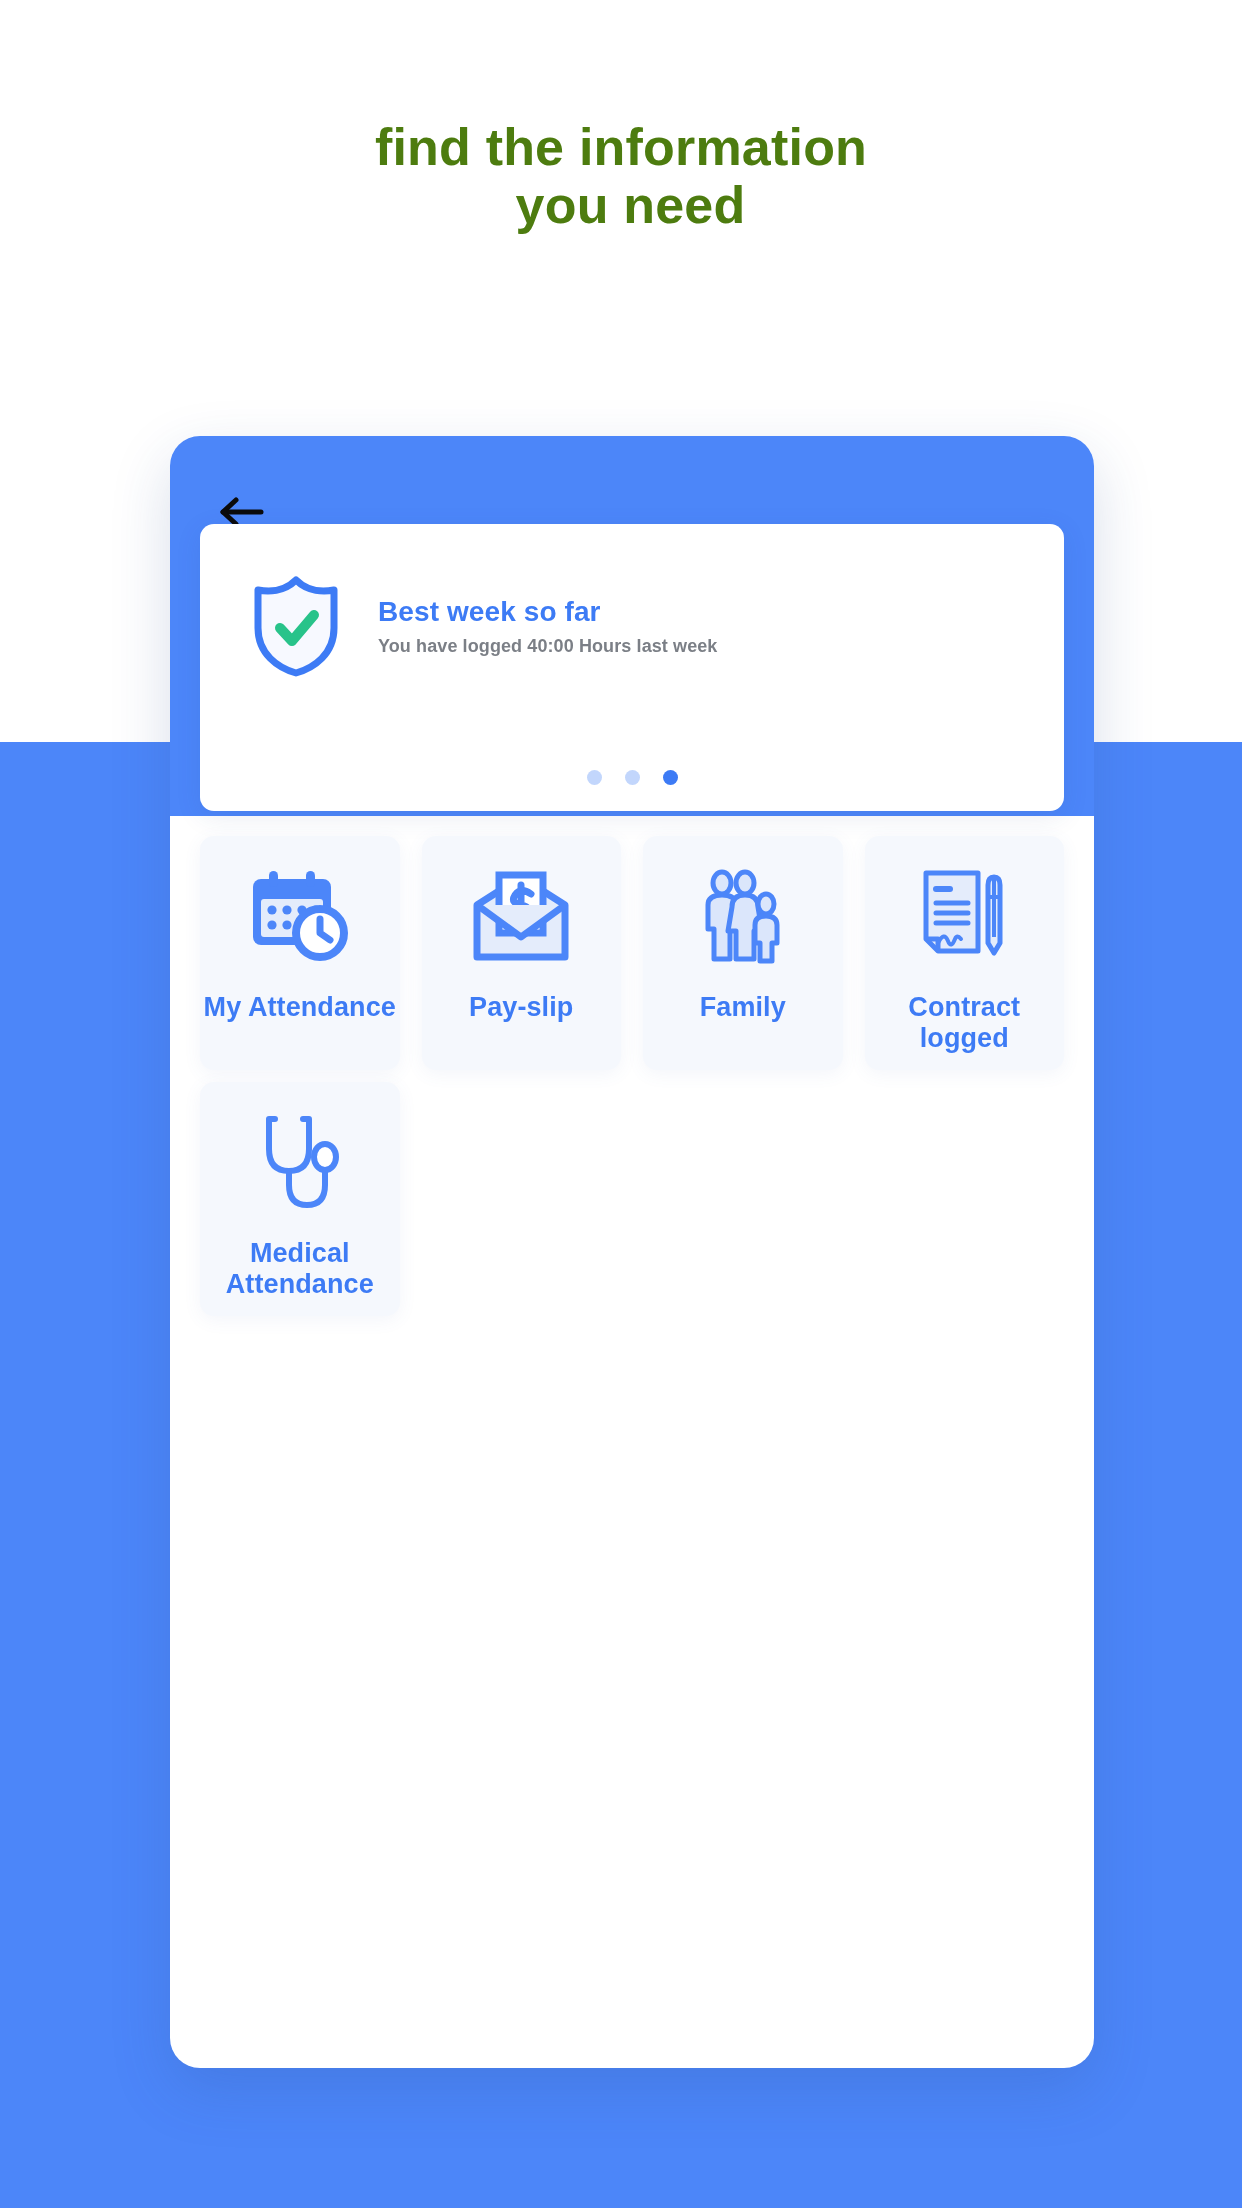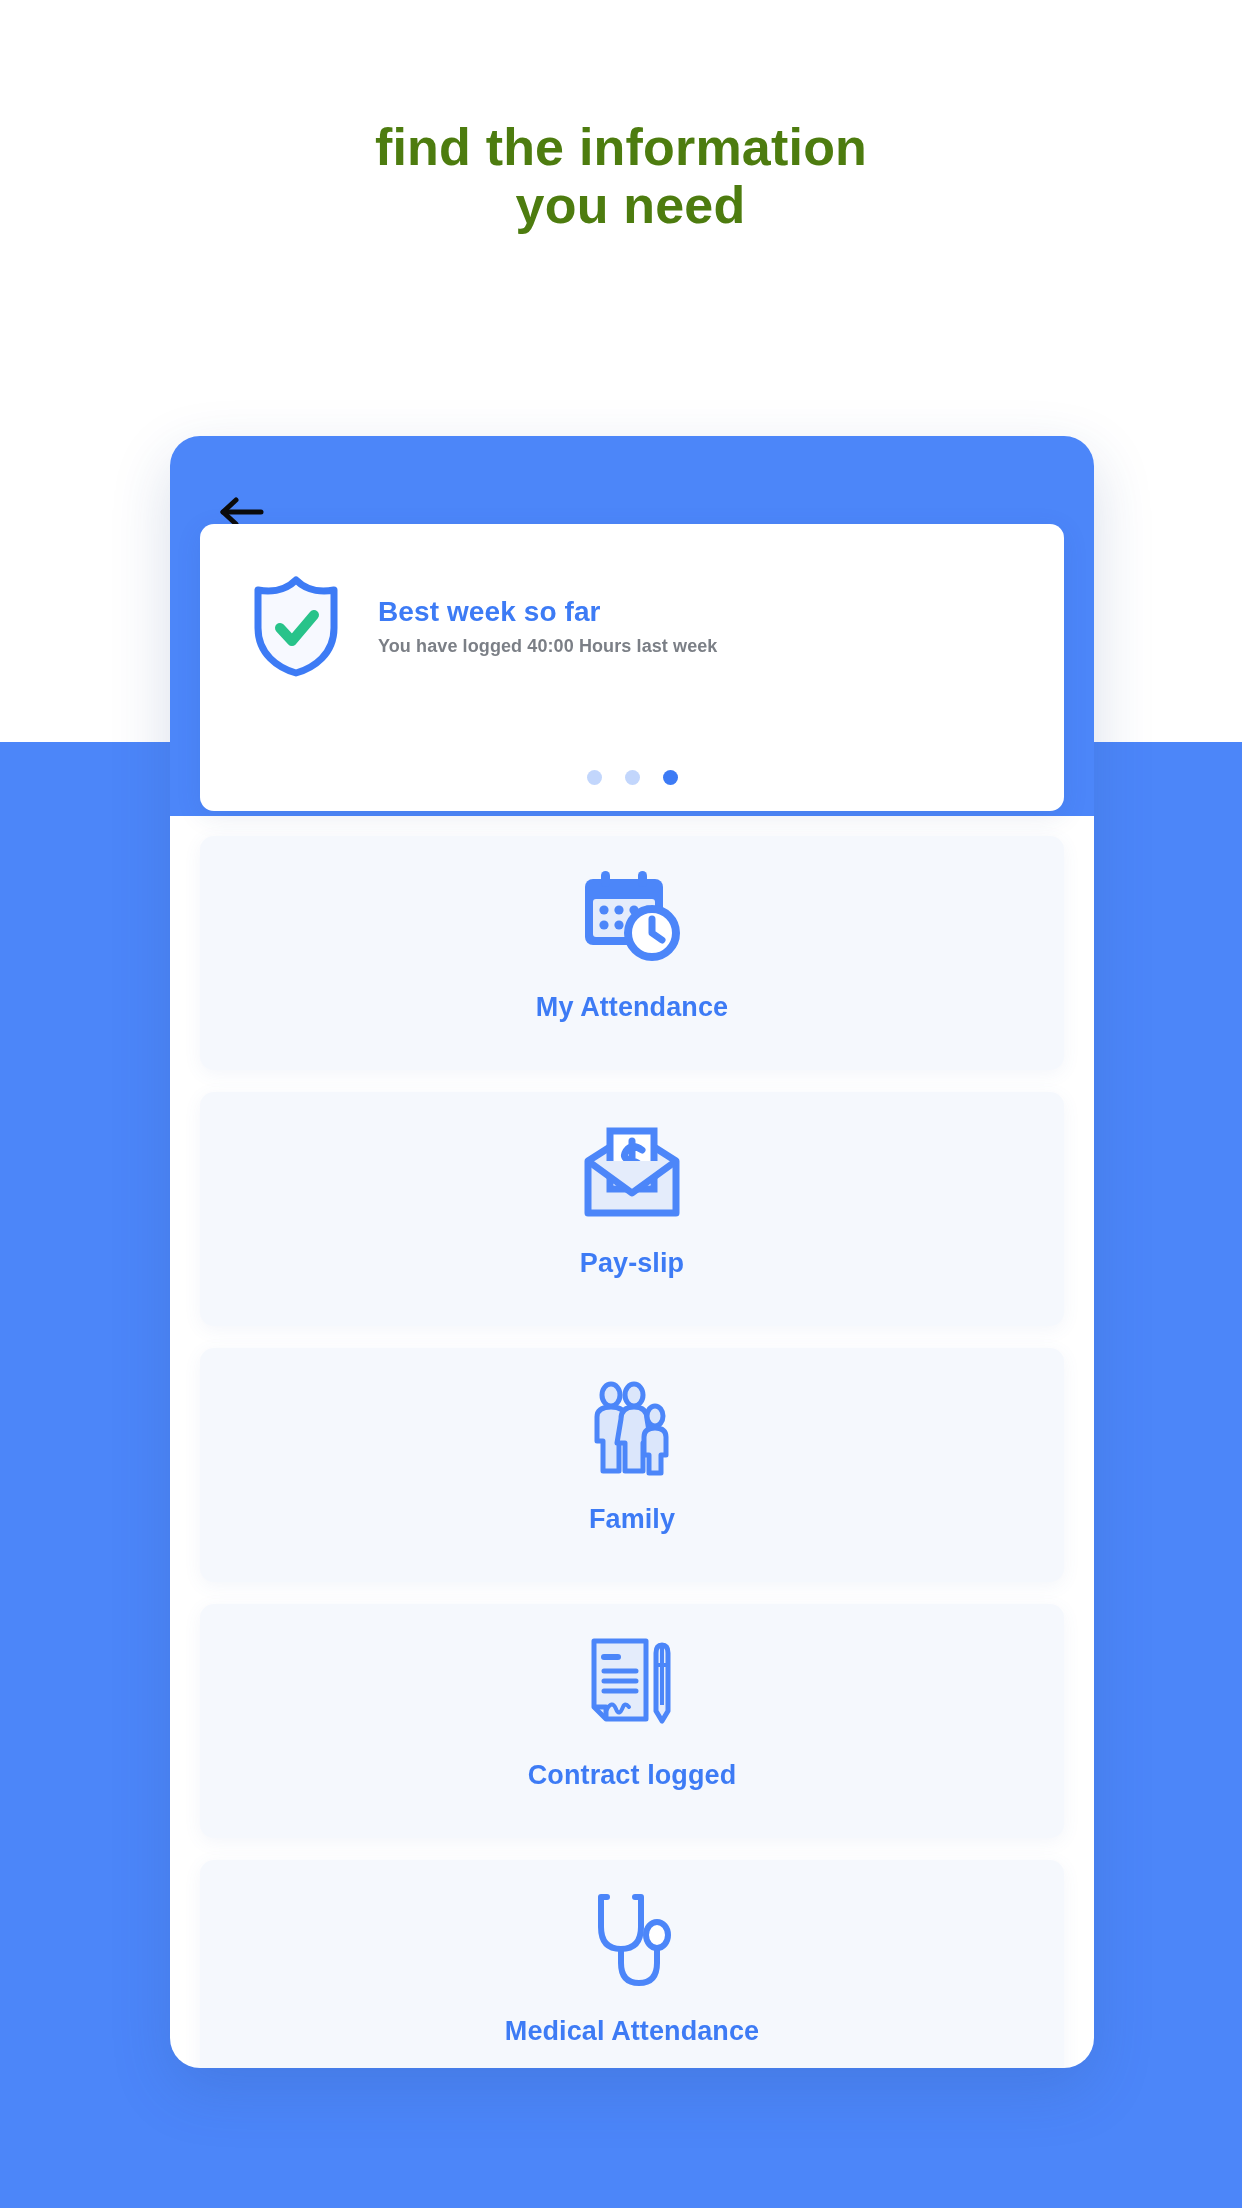--- a/index.html
+++ b/index.html
@@ -91,22 +91,22 @@
   .dots{
     position:absolute;left:0;bottom:26px;width:100%;
     display:flex;align-items:center;justify-content:center;gap:23px;
   }
   .dot{width:15px;height:15px;border-radius:50%;background:#c2d6fc;cursor:pointer;}
   .dot.active{background:#3d7bf5;}
   
   .grid{
     position:absolute;left:30px;top:400px;
     width:calc(100% - 60px);
-    display:grid;grid-template-columns:1fr;
-    gap:22px 22px;
+    display:grid;grid-template-columns:1fr 1fr 1fr 1fr;
+    gap:12px 22px;
   }
   .tile{
     height:234px;
     background:#f5f8fd;
     border-radius:14px;
     box-shadow:0 4px 18px rgba(80,110,180,.07);
     display:flex;flex-direction:column;align-items:center;justify-content:flex-start;
     cursor:pointer;position:relative;
   }
   .tile-icon{

